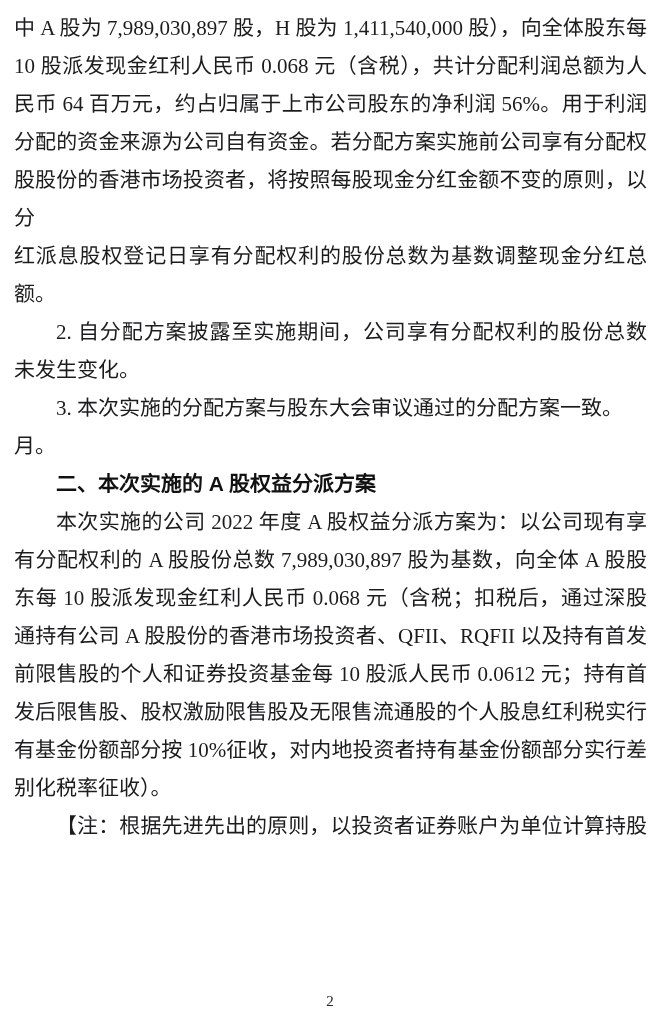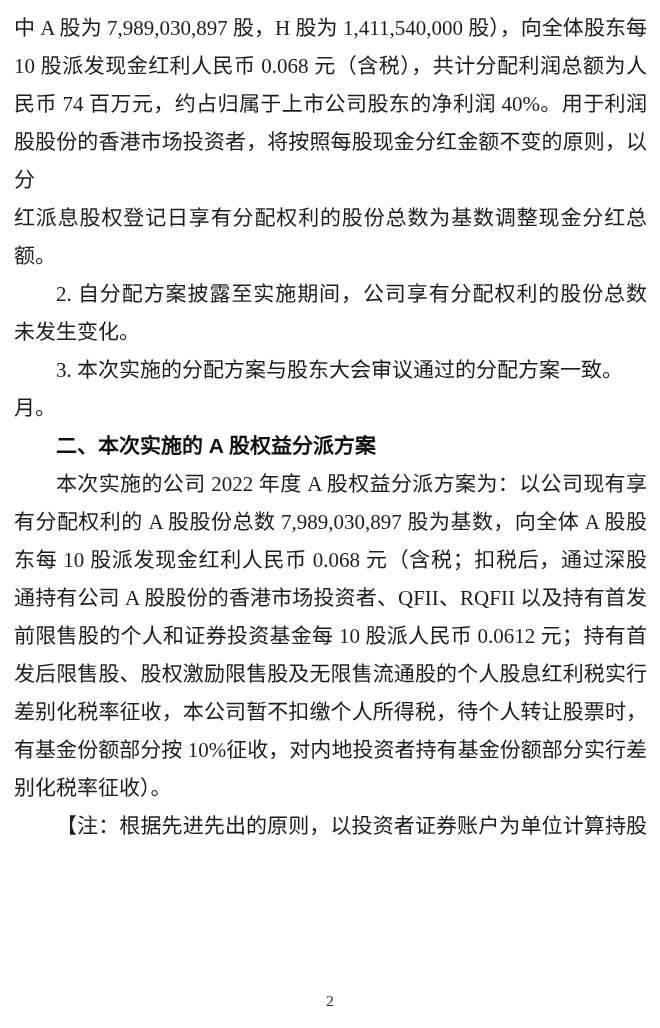--- a/index.html
+++ b/index.html
@@ -55,21 +55,22 @@
   }
 </style>
 </head>
 <body>
 
 <div class="page">
   <div class="content">
       <div class="para">
         <div class="line fill">中 A 股为 7,989,030,897 股，H 股为 1,411,540,000 股），向全体股东每</div>
         <div class="line fill">10 股派发现金红利人民币 0.068 元（含税），共计分配利润总额为人</div>
-        <div class="line fill">民币 74 百万元，约占归属于上市公司股东的净利润 40%。用于利润</div>
+        <div class="line fill">民币 64 百万元，约占归属于上市公司股东的净利润 56%。用于利润</div>
+        <div class="line fill">分配的资金来源为公司自有资金。若分配方案实施前公司享有分配权</div>
         <div class="line fill">股股份的香港市场投资者，将按照每股现金分红金额不变的原则，以分</div>
         <div class="line fill">红派息股权登记日享有分配权利的股份总数为基数调整现金分红总</div>
         <div class="line">额。</div>
       </div>
       <div class="para">
         <div class="line fill indent">2. 自分配方案披露至实施期间，公司享有分配权利的股份总数</div>
         <div class="line">未发生变化。</div>
       </div>
       <div class="para">
         <div class="line indent">3. 本次实施的分配方案与股东大会审议通过的分配方案一致。</div>
@@ -80,21 +81,20 @@
       <div class="para heading">
         <div class="line indent">二、本次实施的 A 股权益分派方案</div>
       </div>
       <div class="para">
         <div class="line fill indent">本次实施的公司 2022 年度 A 股权益分派方案为：以公司现有享</div>
         <div class="line fill">有分配权利的 A 股股份总数 7,989,030,897 股为基数，向全体 A 股股</div>
         <div class="line fill">东每 10 股派发现金红利人民币 0.068 元（含税；扣税后，通过深股</div>
         <div class="line fill">通持有公司 A 股股份的香港市场投资者、QFII、RQFII 以及持有首发</div>
         <div class="line fill">前限售股的个人和证券投资基金每 10 股派人民币 0.0612 元；持有首</div>
         <div class="line fill">发后限售股、股权激励限售股及无限售流通股的个人股息红利税实行</div>
-        <div class="line fill">差别化税率征收，本公司暂不扣缴个人所得税，待个人转让股票时，</div>
         <div class="line fill">有基金份额部分按 10%征收，对内地投资者持有基金份额部分实行差</div>
         <div class="line">别化税率征收）。</div>
       </div>
       <div class="para">
         <div class="line fill indent">【注：根据先进先出的原则，以投资者证券账户为单位计算持股</div>
       </div>
     </div>
   <div class="footer">2</div>
 </div>
 

